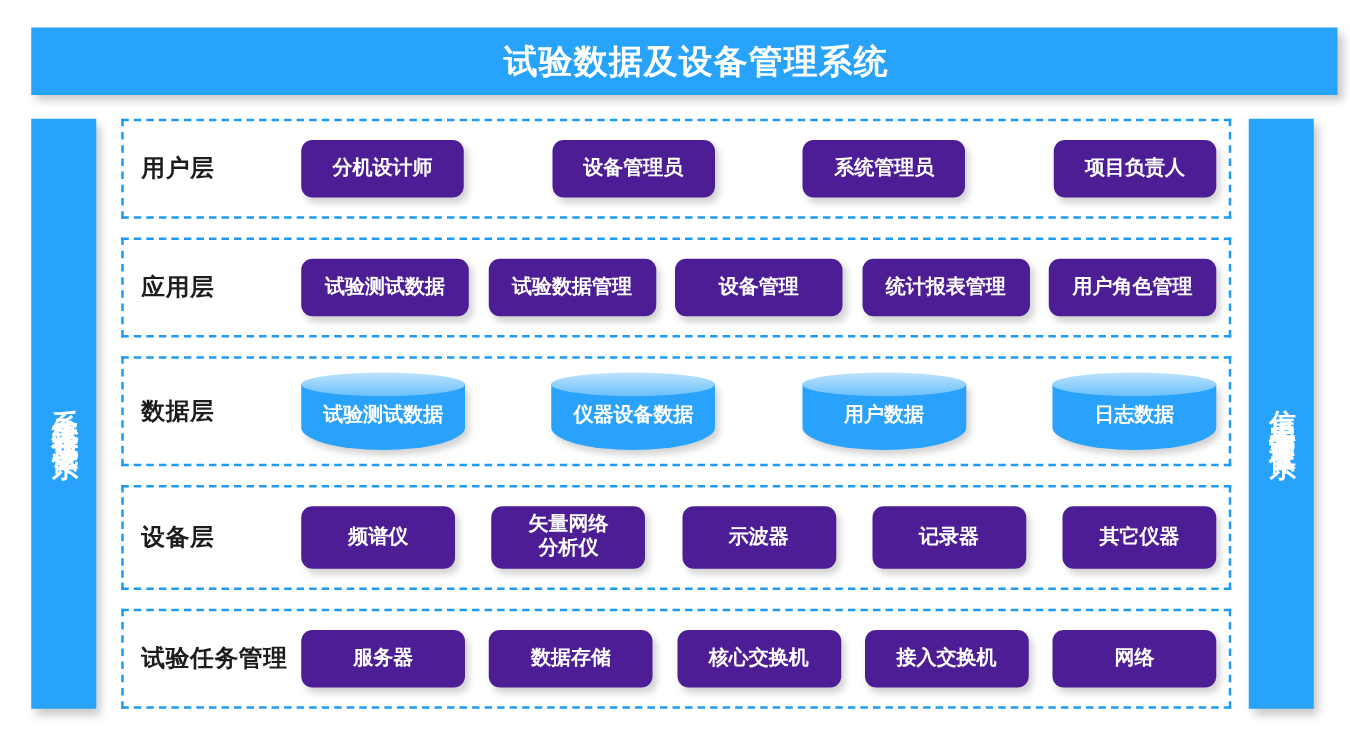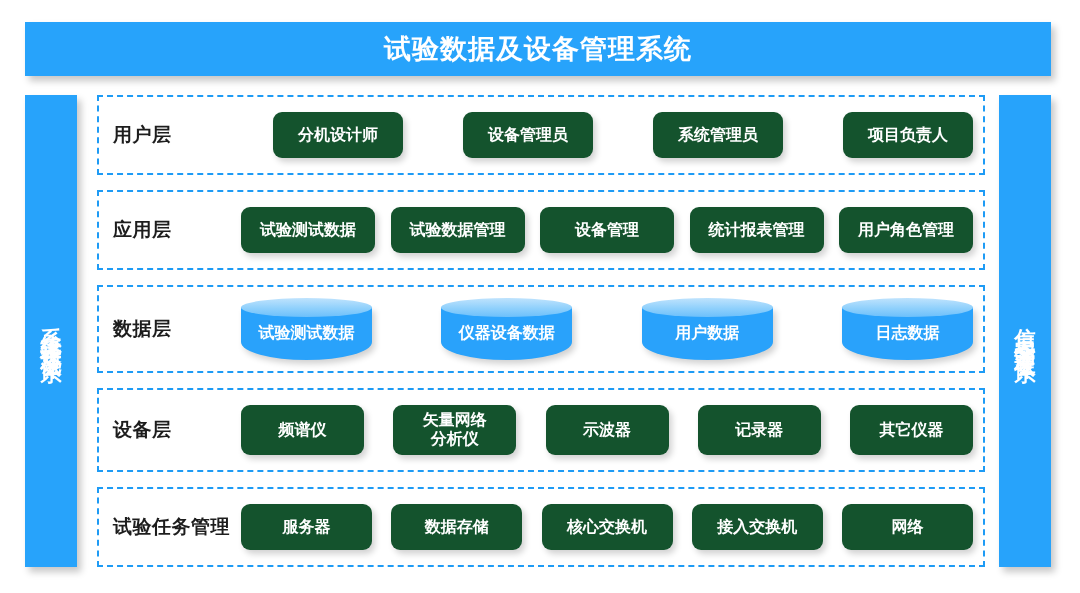--- a/index.html
+++ b/index.html
@@ -27,20 +27,21 @@
     position: absolute;
     left: 25px;
     top: 22px;
     width: 1026px;
     height: 54px;
     background: #27A3FB;
     box-shadow: 4px 5px 7px rgba(0,0,0,0.22);
     display: flex;
     align-items: center;
     justify-content: center;
+    padding-left: 19px;
   }
   .title-bar .title-text {
     color: #ffffff;
     font-size: 27px;
     font-weight: bold;
     letter-spacing: 1px;
     line-height: 1;
   }
 
   
@@ -80,21 +81,21 @@
     justify-content: space-between;
   }
   .row {
     border: 2px dashed #1E9BF5;
     box-sizing: border-box;
     display: flex;
     align-items: center;
     padding: 0 10px 0 14px;
     background: #ffffff;
   }
-  .row.r-user  { height: 80px; gap: 32px; }
+  .row.r-user  { height: 80px; }
   .row.r-app   { height: 80px; }
   .row.r-data  { height: 88px; }
   .row.r-dev   { height: 84px; }
   .row.r-infra { height: 80px; }
 
   .row-label {
     flex: 0 0 auto;
     width: 128px;
     color: #1d1d1d;
     font-size: 19px;
@@ -106,21 +107,21 @@
   .row-items {
     flex: 1 1 auto;
     display: flex;
     align-items: center;
     justify-content: space-between;
     height: 100%;
   }
 
   
   .node {
-    background: #14532d;
+    background: #4c1d95;
     color: #ffffff;
     border-radius: 9px;
     display: flex;
     align-items: center;
     justify-content: center;
     text-align: center;
     font-weight: bold;
     font-size: 16px;
     line-height: 1.18;
     box-shadow: 3px 4px 6px rgba(0,0,0,0.18);

